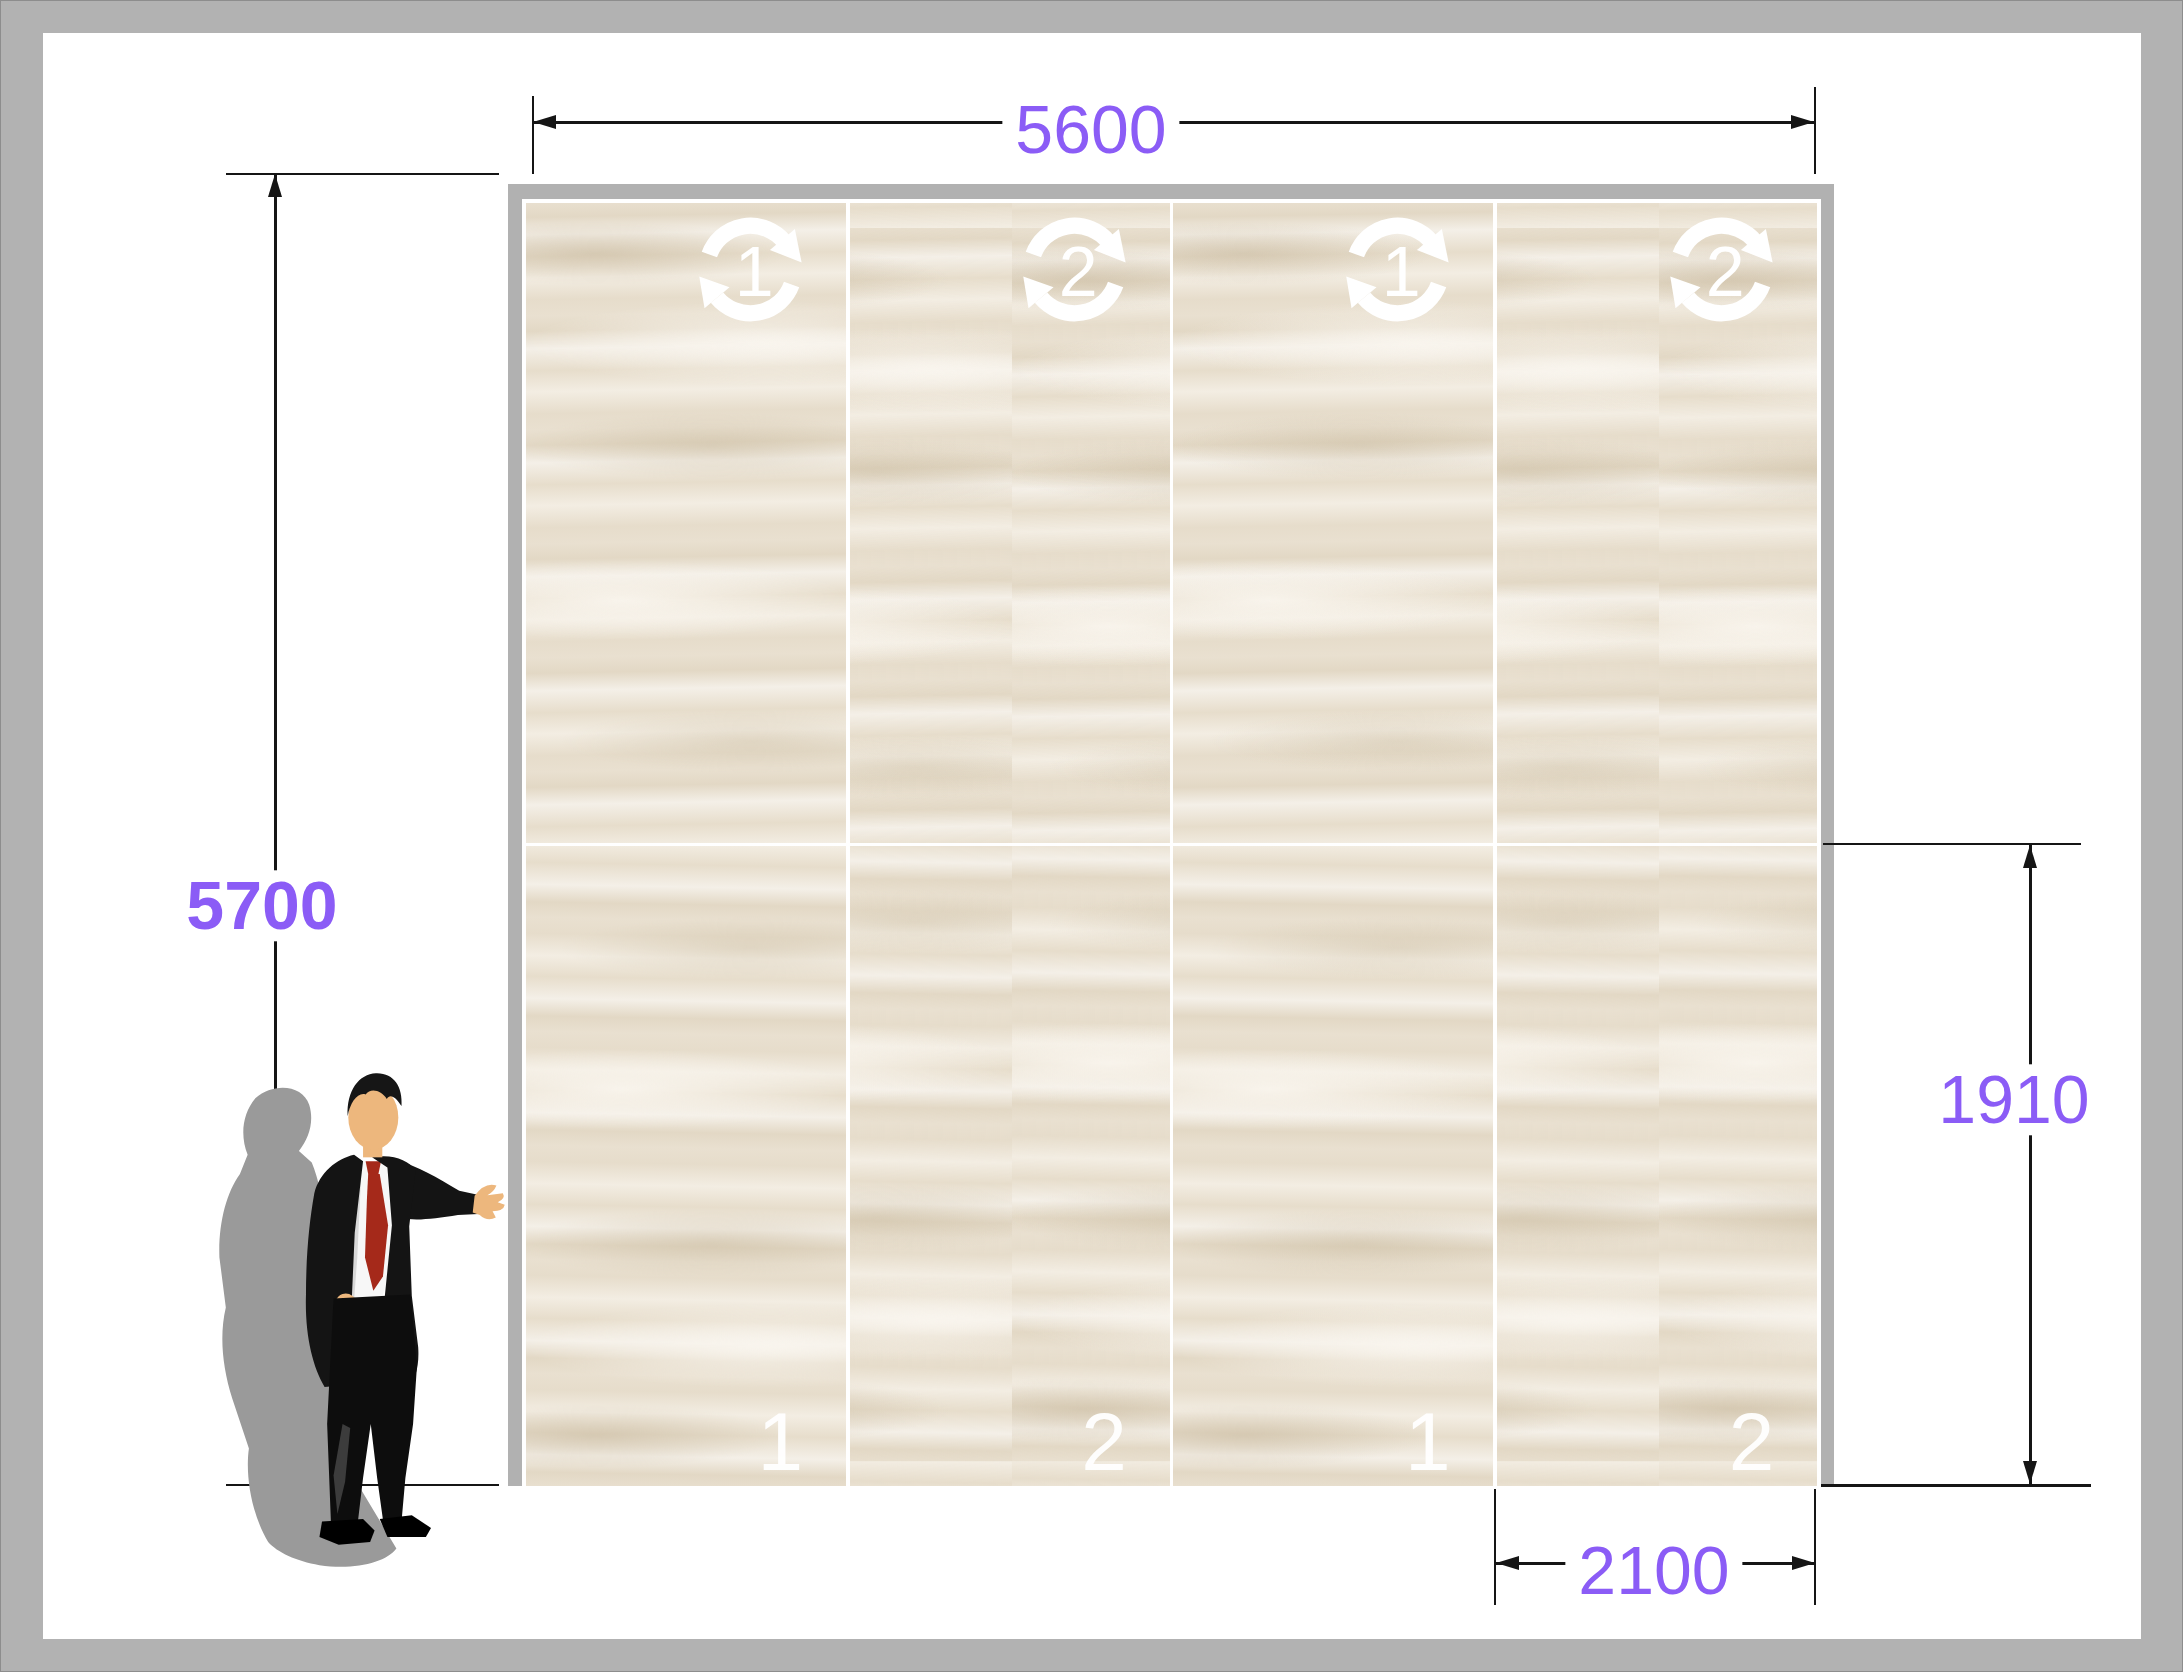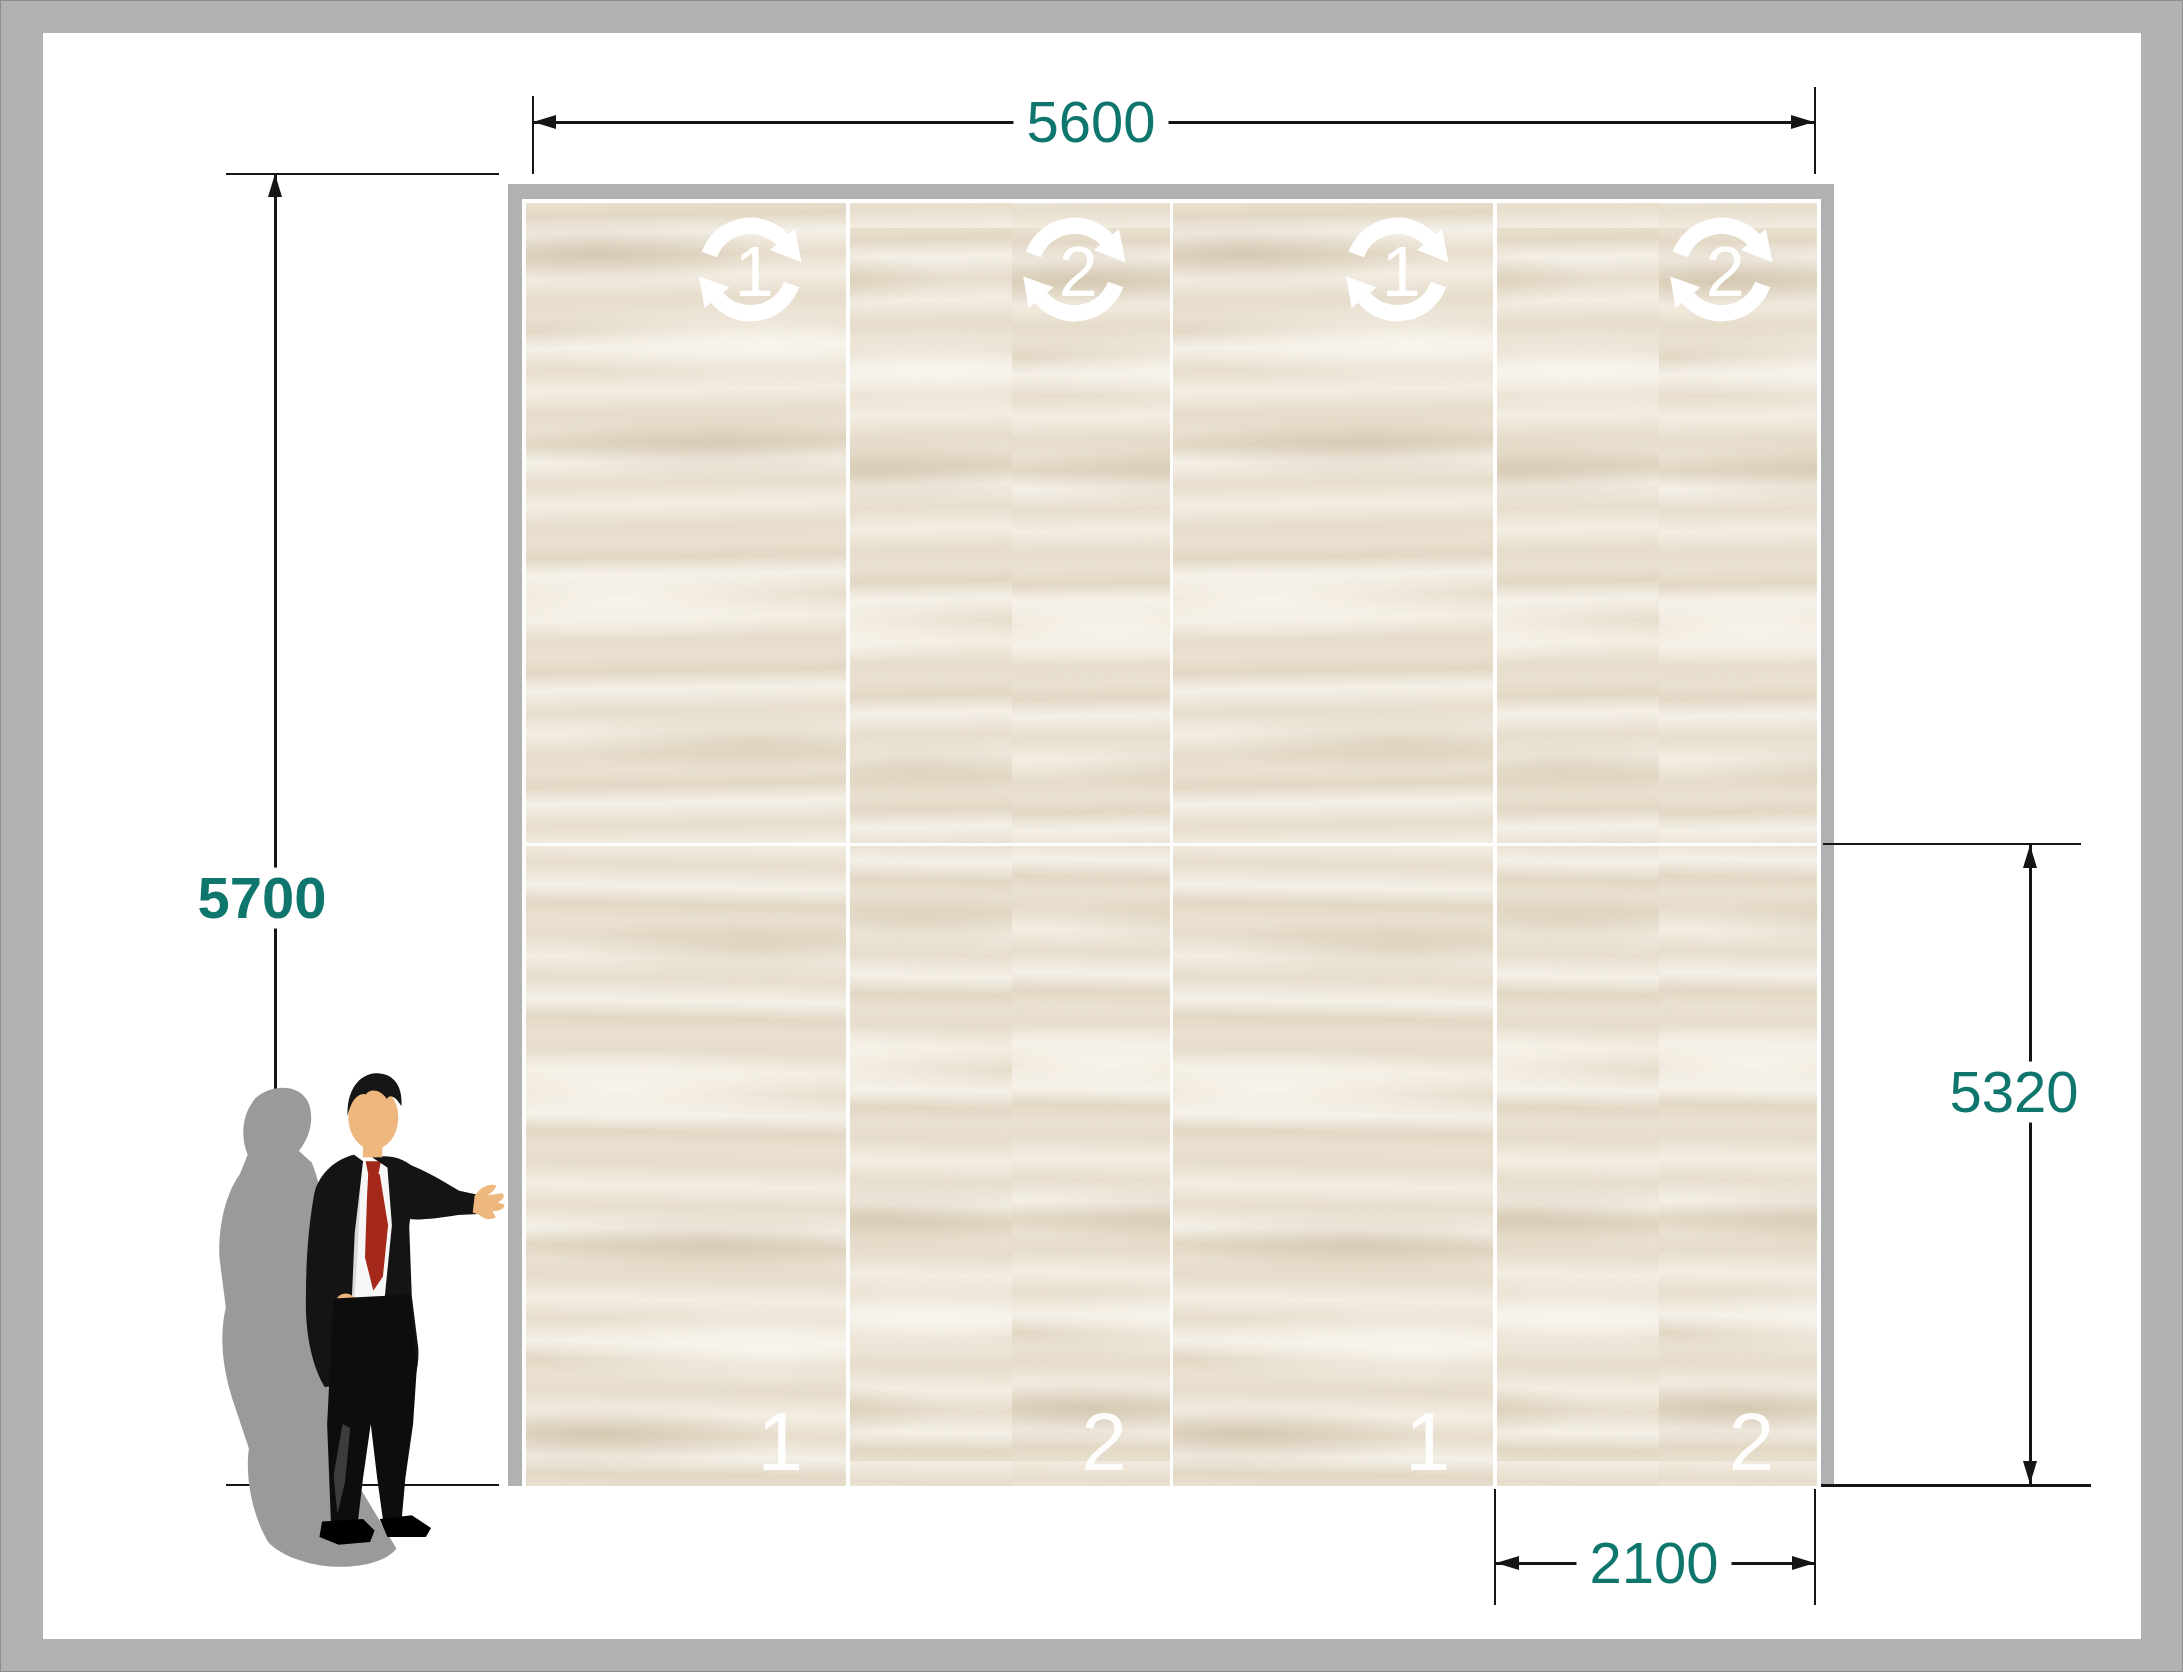--- a/index.html
+++ b/index.html
@@ -54,22 +54,22 @@
     position:absolute;left:calc(70% - 62px);top:3.9px;width:125px;height:125px;
   }
   .panel-num{
     position:absolute;left:calc(80% - 24.4px);bottom:2.6px;
     font-size:82px;line-height:1;color:rgba(255,255,255,.95);
   }
   
   .dline{position:absolute;background:#151515;z-index:3;}
   .dim-text{
     position:absolute;transform:translate(-50%,-50%);
-    font-size:58px;line-height:1.05;color:#0f766e;background:#ffffff;
-    padding:0 13px;white-space:nowrap;z-index:4;
+    font-size:68px;line-height:1.05;color:#8b5cf6;background:#ffffff;
+    padding:0 13px;white-space:nowrap;z-index:4;margin-top:8px;
   }
   .arr{position:absolute;width:0;height:0;z-index:3;}
   .arr-left { border-top:7px solid transparent;border-bottom:7px solid transparent;border-right:23px solid #151515;}
   .arr-right{ border-top:7px solid transparent;border-bottom:7px solid transparent;border-left:23px solid #151515;}
   .arr-up   { border-left:7px solid transparent;border-right:7px solid transparent;border-bottom:23px solid #151515;}
   .arr-down { border-left:7px solid transparent;border-right:7px solid transparent;border-top:23px solid #151515;}
   
   .figure-svg{position:absolute;left:205px;top:1065px;width:302px;height:513px;z-index:5;}
 </style>
 </head>
@@ -147,21 +147,21 @@
 <div class="dline" style="left:274px;top:174px;width:2.6px;height:1310px;"></div>
 <div class="arr arr-up" style="left:268px;top:174px;"></div>
 <div class="arr arr-down" style="left:268px;top:1461px;"></div>
 <div class="dim-text" style="left:262px;top:898px;font-weight:bold;">5700</div>
 
 <div class="dline" style="left:1823px;top:843px;width:258px;height:1.9px;"></div>
 <div class="dline" style="left:1821px;top:1484px;width:270px;height:2.6px;"></div>
 <div class="dline" style="left:2029px;top:845px;width:2.6px;height:640px;"></div>
 <div class="arr arr-up" style="left:2023px;top:845px;"></div>
 <div class="arr arr-down" style="left:2023px;top:1461px;"></div>
-<div class="dim-text" style="left:2014px;top:1092px;">5320</div>
+<div class="dim-text" style="left:2014px;top:1092px;">1910</div>
 
 <div class="dline" style="left:1494px;top:1489px;width:1.9px;height:116px;"></div>
 <div class="dline" style="left:1814px;top:1489px;width:1.9px;height:116px;"></div>
 <div class="dline" style="left:1496px;top:1562px;width:319px;height:2.6px;"></div>
 <div class="arr arr-left" style="left:1496px;top:1556px;"></div>
 <div class="arr arr-right" style="left:1792px;top:1556px;"></div>
 <div class="dim-text" style="left:1654px;top:1563px;">2100</div>
 
 <svg class="figure-svg" viewBox="0 0 470 800">
 

